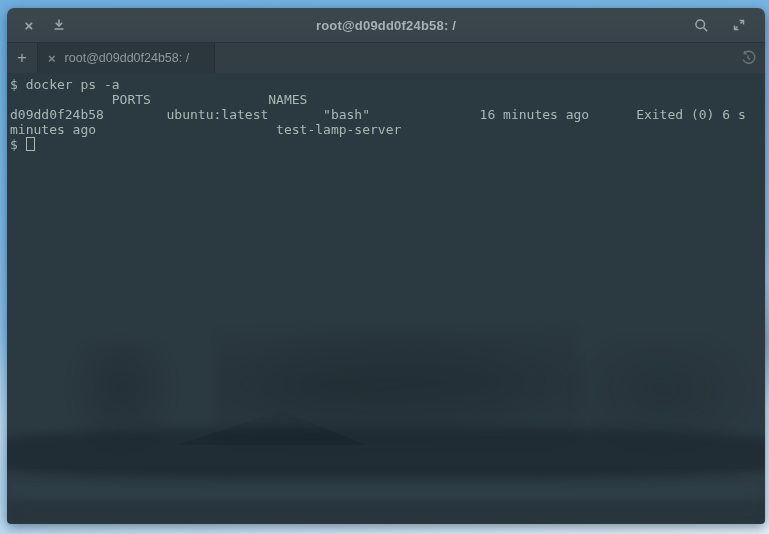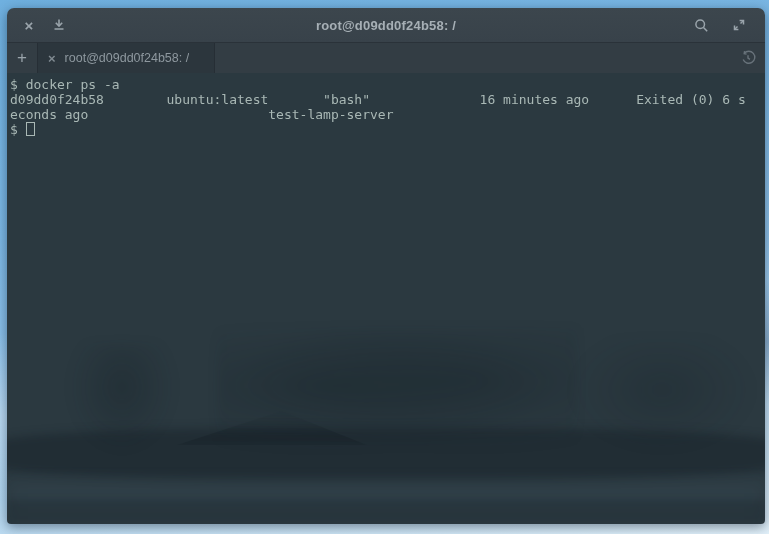--- a/index.html
+++ b/index.html
@@ -131,20 +131,21 @@
         <div class="wm wm-trees1"></div>
         <div class="wm wm-trees2"></div>
         <div class="wm wm-trees3"></div>
         <div class="wm wm-peak"></div>
         <div class="wm wm-band"></div>
         <div class="wm wm-glow"></div>
         <div class="wm wm-footer"></div>
       </div>
       <div class="term-text">
         <div class="tline">$ docker ps -a</div>
+        <div class="tline">             PORTS               NAMES</div>
         <div class="tline">d09dd0f24b58        ubuntu:latest       "bash"              16 minutes ago      Exited (0) 6 s</div>
-        <div class="tline">econds ago                       test-lamp-server</div>
+        <div class="tline">minutes ago                       test-lamp-server</div>
         <div class="tline"><span>$ </span><span class="cursor"></span></div>
       </div>
     </div>
 
   </div>
 </div>
 
 </body></html>

